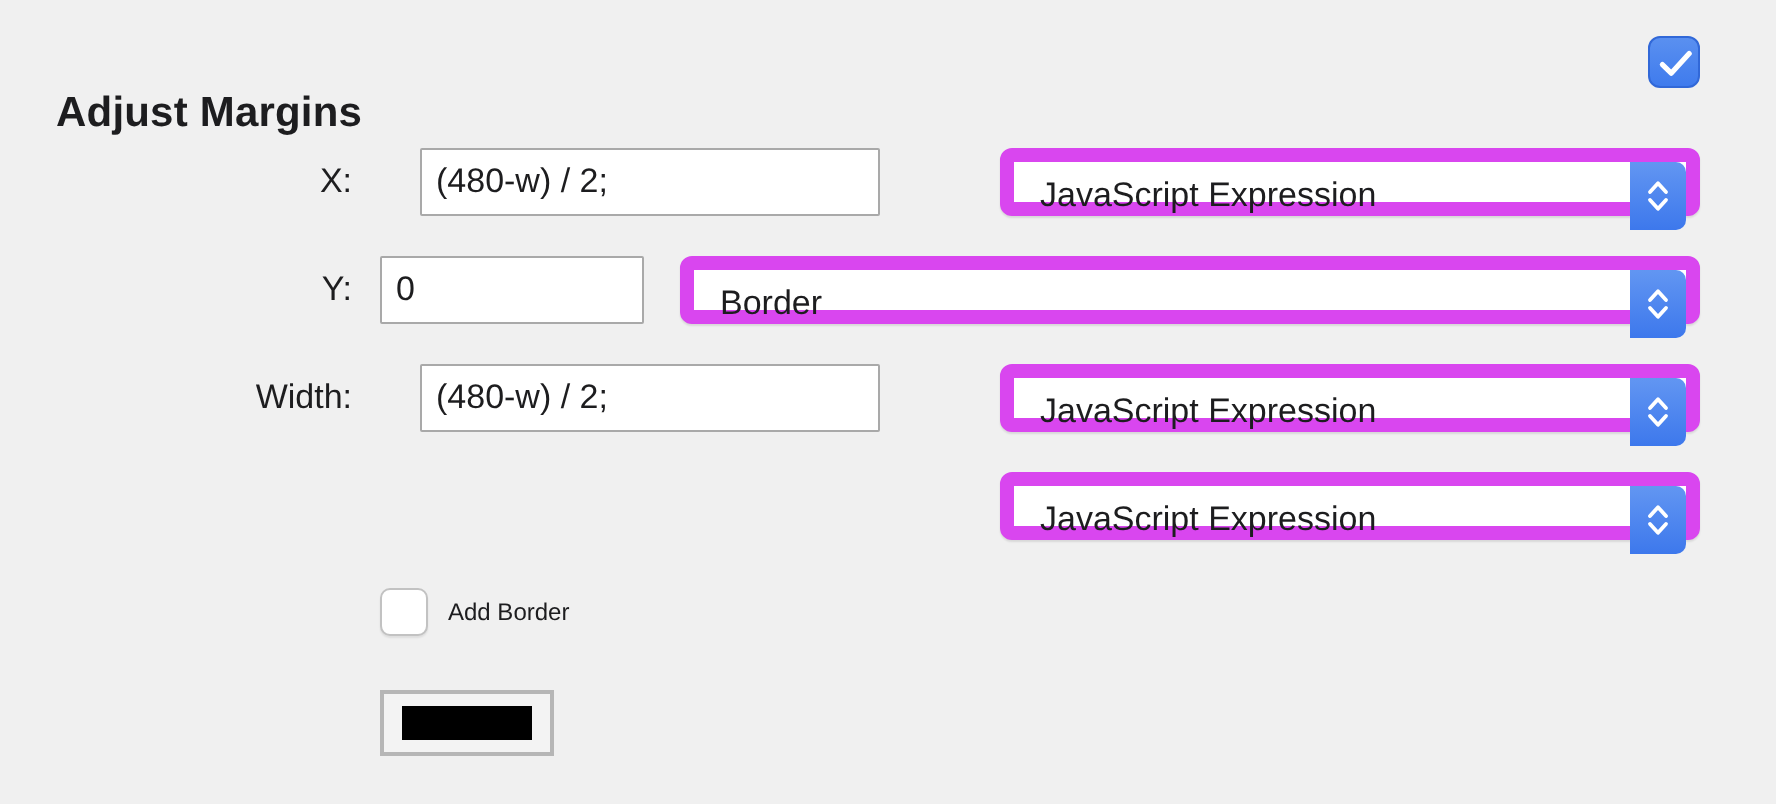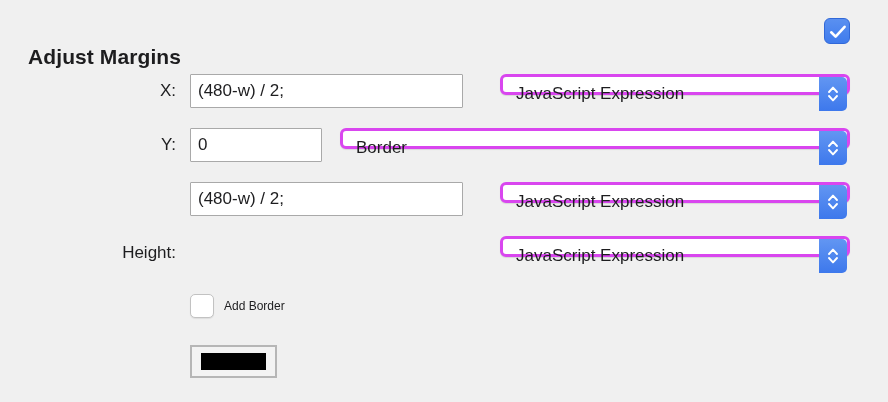--- a/index.html
+++ b/index.html
@@ -68,30 +68,30 @@
     background: #ffffff;
     border: 1px solid #a9a9a9;
     border-radius: 1px;
     font-family: "Liberation Sans", sans-serif;
     font-size: 17px;
     color: #1d1d1f;
     padding: 0 7px;
     line-height: 32px;
     outline: none;
   }
-  .text-field.wide   { width: 273px; }   
+  .text-field.wide   { width: 230px; margin-left: 20px; }   
   .text-field.narrow { width: 132px; }   
 
   
   .popup {
     position: absolute;
     top: 0;
-    height: 21px;
+    height: 34px;
     background: #ffffff;
-    border: 3px solid #d946ef;
+    border: 7px solid #d946ef;
     border-radius: 6px;
     box-shadow: 0 1px 1px rgba(0,0,0,0.10);
     cursor: pointer;
   }
   .popup.pos-right { left: 500px; width: 350px; }  
   .popup.pos-mid   { left: 340px; width: 510px; }  
 
   .popup-label {
     position: absolute;
     left: 13px; top: 0;
@@ -186,36 +186,36 @@
     <span class="popup-stepper">
       <svg viewBox="0 0 16 22" width="16" height="22">
         <path d="M4 9 L8 4.6 L12 9" fill="none" stroke="#ffffff" stroke-width="1.9" stroke-linecap="round" stroke-linejoin="round"></path>
         <path d="M4 13 L8 17.4 L12 13" fill="none" stroke="#ffffff" stroke-width="1.9" stroke-linecap="round" stroke-linejoin="round"></path>
       </svg>
     </span>
   </div>
 </div>
 
 <div class="row" id="row-width">
+  <div class="field-label">Width:</div>
 
   <input class="text-field wide" type="text" value="(480-w) / 2;" style="">
 
   <div class="popup pos-right">
     <span class="popup-label">JavaScript Expression</span>
     <span class="popup-stepper">
       <svg viewBox="0 0 16 22" width="16" height="22">
         <path d="M4 9 L8 4.6 L12 9" fill="none" stroke="#ffffff" stroke-width="1.9" stroke-linecap="round" stroke-linejoin="round"></path>
         <path d="M4 13 L8 17.4 L12 13" fill="none" stroke="#ffffff" stroke-width="1.9" stroke-linecap="round" stroke-linejoin="round"></path>
       </svg>
     </span>
   </div>
 </div>
 
 <div class="row" id="row-height">
-  <div class="field-label">Height:</div>
 
 
   <div class="popup pos-right">
     <span class="popup-label">JavaScript Expression</span>
     <span class="popup-stepper">
       <svg viewBox="0 0 16 22" width="16" height="22">
         <path d="M4 9 L8 4.6 L12 9" fill="none" stroke="#ffffff" stroke-width="1.9" stroke-linecap="round" stroke-linejoin="round"></path>
         <path d="M4 13 L8 17.4 L12 13" fill="none" stroke="#ffffff" stroke-width="1.9" stroke-linecap="round" stroke-linejoin="round"></path>
       </svg>
     </span>

